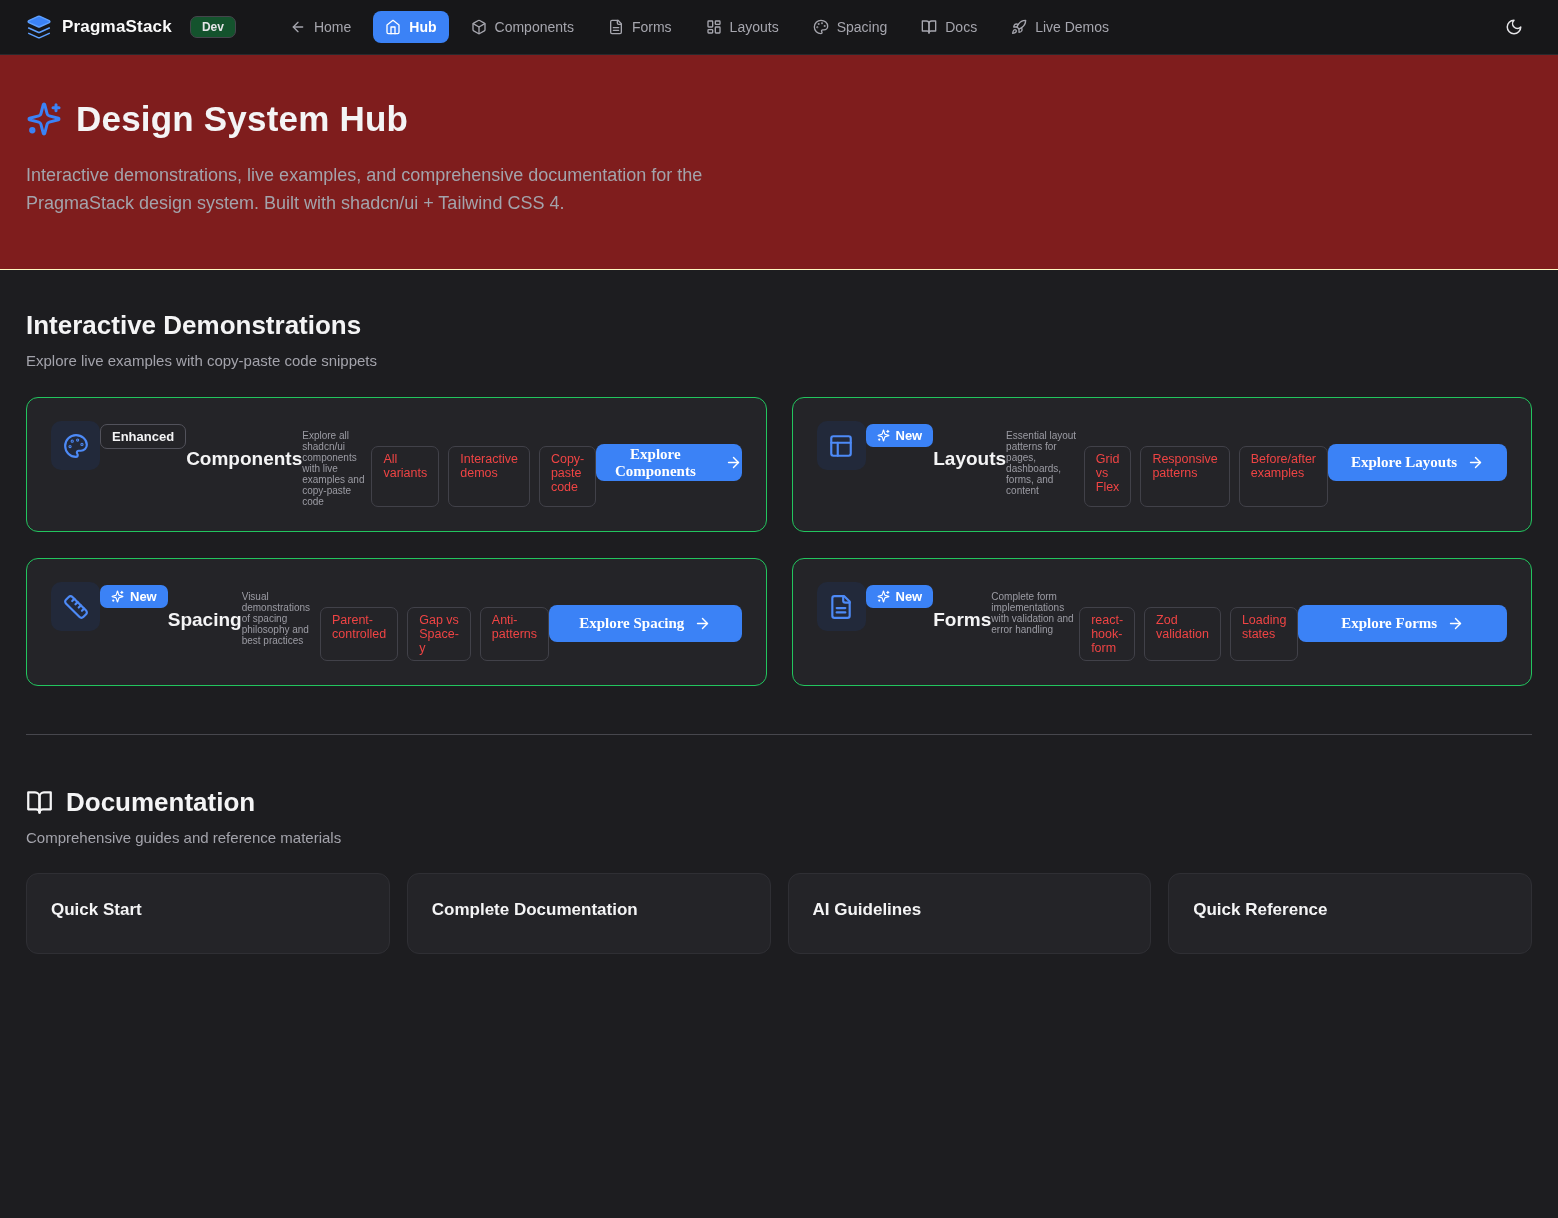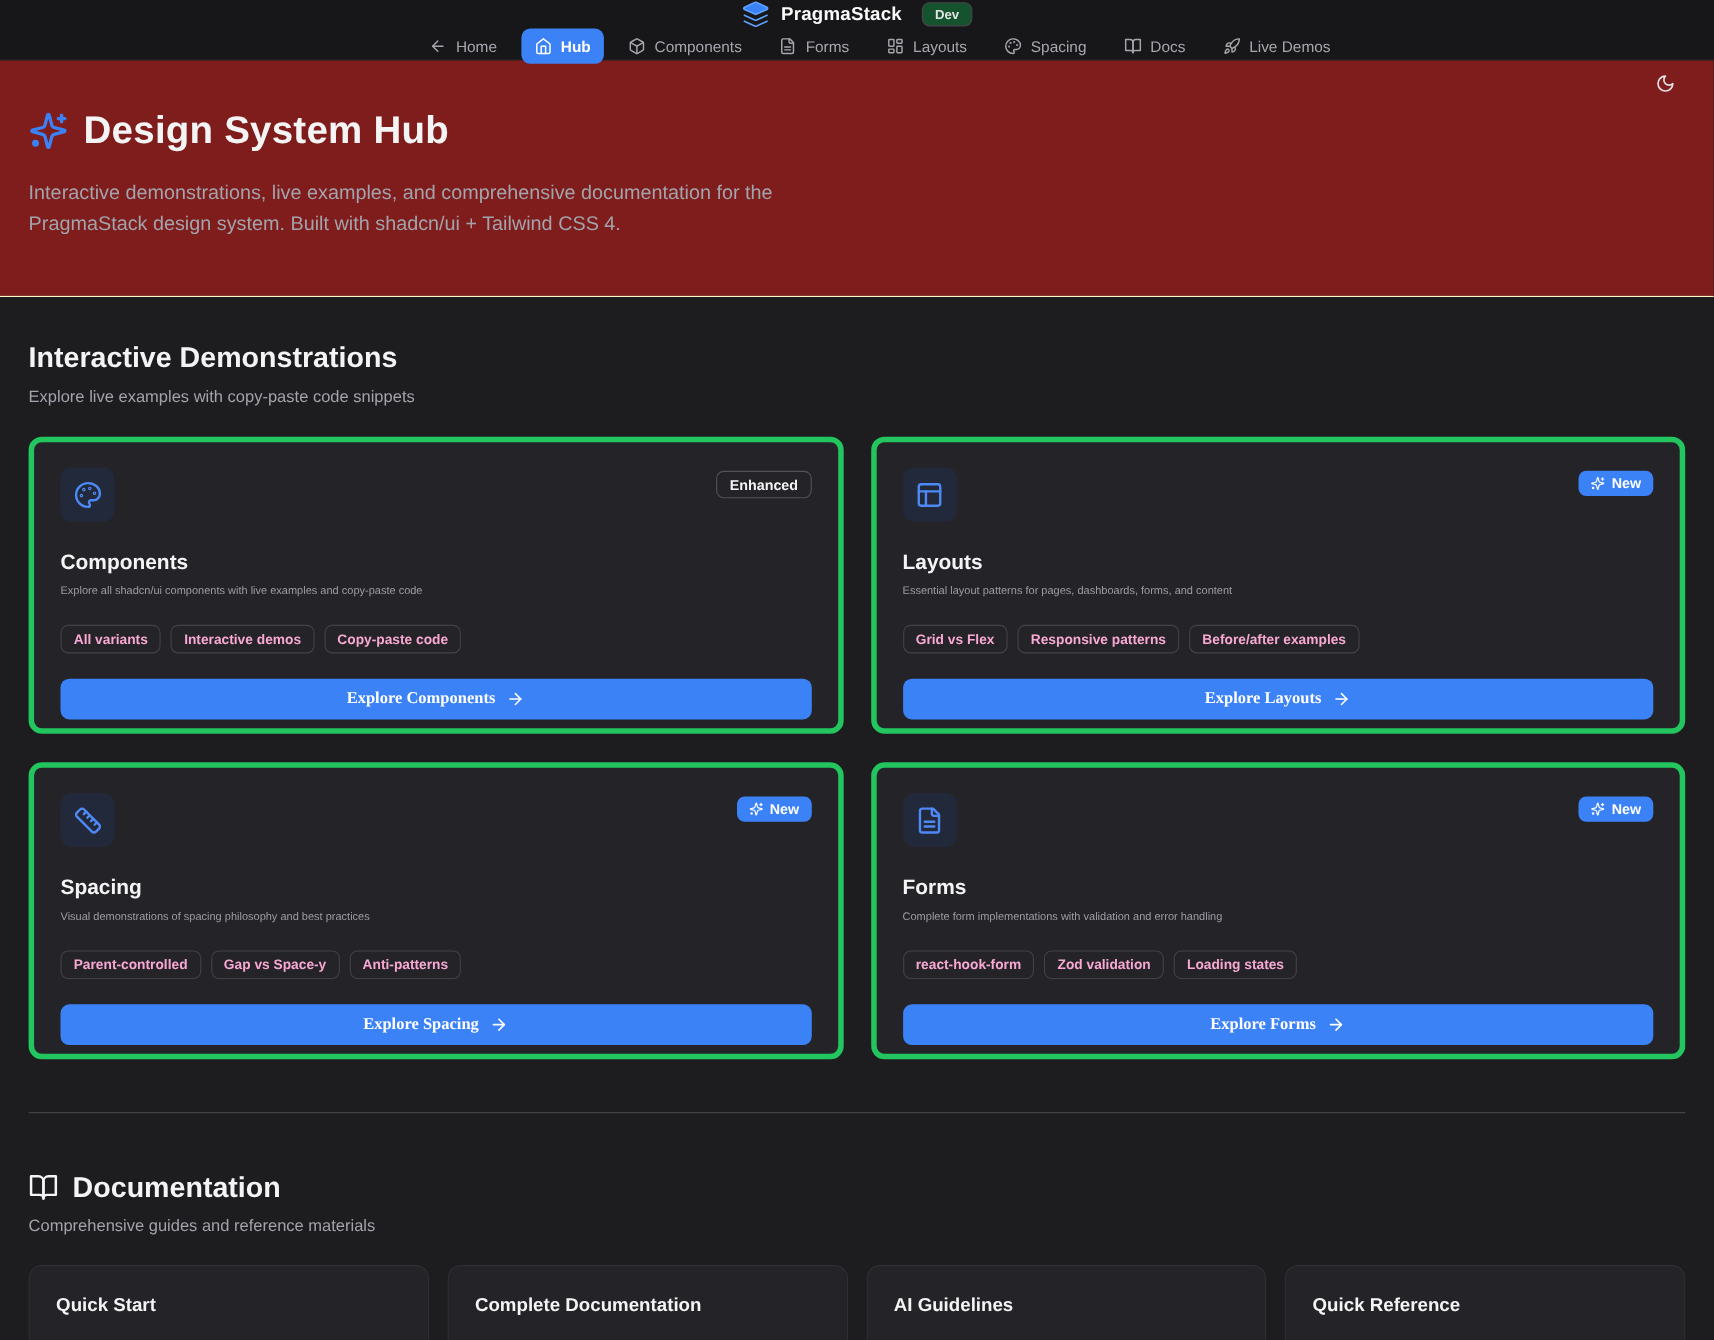--- a/index.html
+++ b/index.html
@@ -12,21 +12,20 @@
   }
   svg { display:block; }
 
   
   .navbar {
     height:55px;
     background:#171719;
     border-bottom:1px solid #29292d;
     display:flex; align-items:center;
     padding:0 26px;
-    flex-direction:column;
   }
   .brand { display:flex; align-items:center; gap:10px; }
   .brand-name { font-size:17px; font-weight:bold; color:#fafafa; letter-spacing:.2px; }
   .dev-badge {
     margin-left:8px;
     font-size:12px; font-weight:bold; color:#e4e4e7;
     border:1px solid #45454c; background:#14532d;
     border-radius:7px; padding:3px 11px;
   }
   .nav { display:flex; align-items:center; gap:10px; margin-left:42px; }
@@ -65,24 +64,24 @@
   .main { padding:40px 26px 0; }
   .section-title { font-size:26px; font-weight:bold; color:#f4f4f5; }
   .section-sub { margin-top:11px; font-size:15px; color:#a3a3ab; }
 
   .demo-grid {
     margin-top:28px;
     display:grid; grid-template-columns:1fr 1fr; gap:26px 25px;
   }
   .card {
     background:#242428;
-    border:5px solid #22c55e;
+    border:1px solid #22c55e;
     border-radius:12px;
-    padding:23px 24px 8px;
-    display:flex; flex-direction:column;
+    padding:23px 24px 24px;
+    display:flex; flex-direction:row;
   }
   .card-top { display:flex; align-items:flex-start; justify-content:space-between; }
   .icon-tile {
     width:49px; height:49px; border-radius:10px;
     background:#22293a;
     display:flex; align-items:center; justify-content:center;
   }
   .icon-tile svg { stroke:#4d8af7; }
   .badge {
     font-size:13px; font-weight:bold;
@@ -91,21 +90,21 @@
     margin-top:3px;
   }
   .badge.outline { border:1px solid #52525b; color:#f4f4f5; background:transparent; }
   .badge.new { background:#3b82f6; color:#ffffff; }
   .badge.new svg { stroke:#ffffff; }
   .card-title { margin-top:27px; font-size:19px; font-weight:bold; color:#f4f4f5; }
   .card-desc { margin-top:9px; font-size:10px; color:#9c9ca4; }
   .tag-row { margin-top:25px; display:flex; gap:9px; }
   .tag {
     border:1px solid #414149; border-radius:7px;
-    padding:5px 11px; font-size:12.5px; font-weight:bold; color:#f9a8d4;
+    padding:5px 11px; font-size:12.5px; font-weight:normal; color:#ef4444;
   }
   .cta {
     margin-top:23px; height:37px; width:100%;
     background:#3b82f6; color:#ffffff;
     border:none; border-radius:8px; cursor:pointer;
     font-family:Liberation Serif, serif;
     font-size:15px; font-weight:bold;
     display:flex; align-items:center; justify-content:center; gap:10px;
   }
   .cta svg { stroke:#ffffff; }

